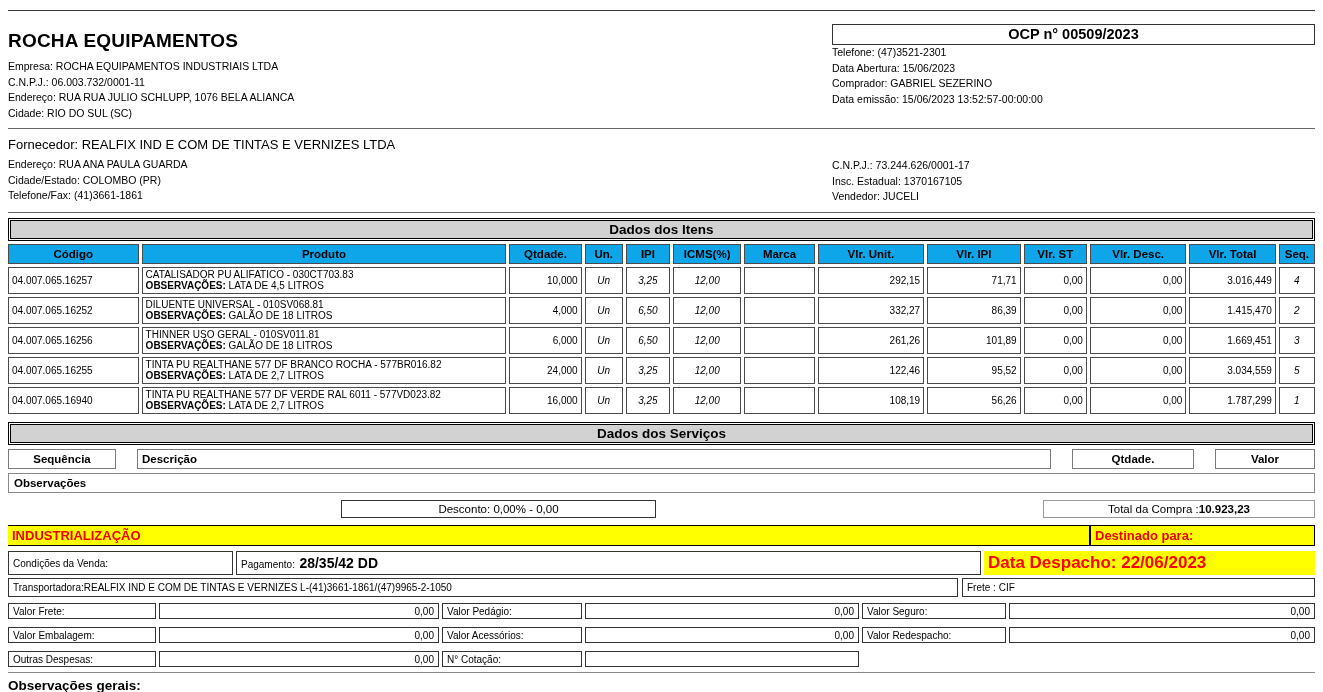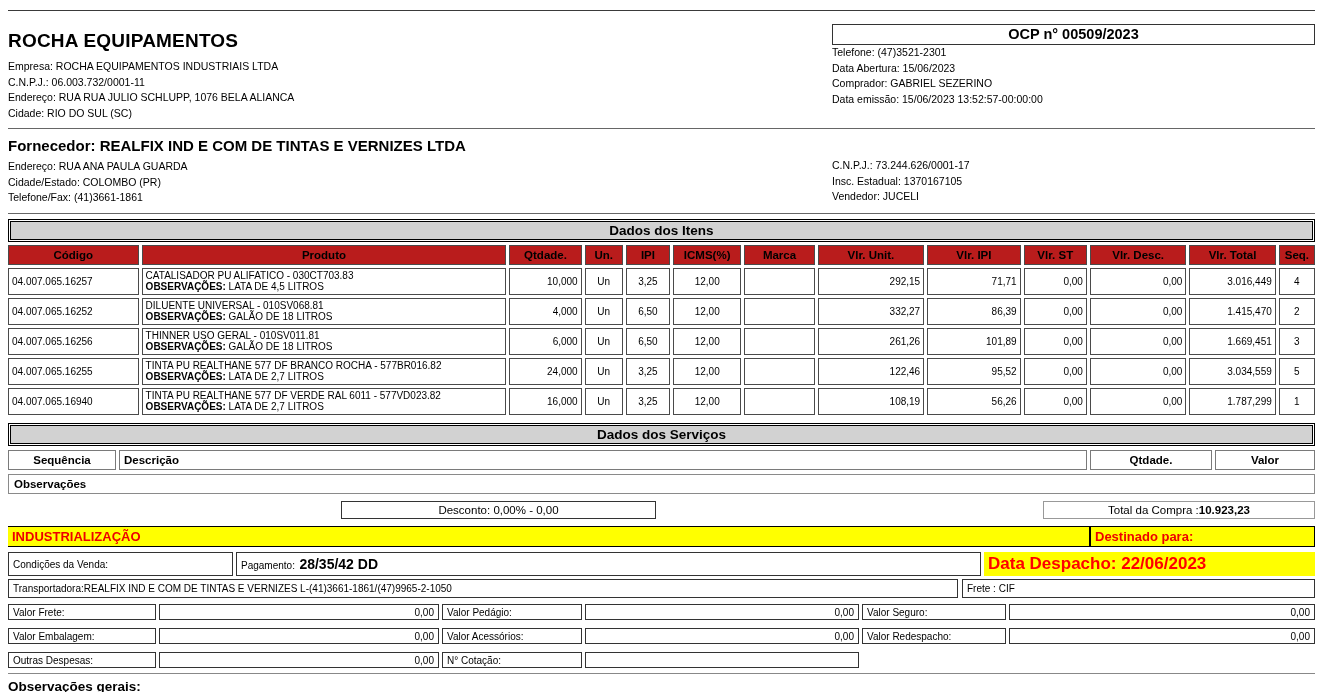--- a/index.html
+++ b/index.html
@@ -17,42 +17,42 @@
   .small-line { font-size:10.5px; line-height:15.5px; }
   .hdr-right { width:483px; }
   .ocp-box { border:1.5px solid #333; text-align:center; font-weight:bold;
              font-size:14.5px; padding:1px 0 2px; }
   .hdr-right .small-line:first-of-type { margin-top:5px; }
   .hdr + .rule { margin-top:7px; }
 
   
   .forn { display:flex; margin-top:4px; }
   .forn-left { flex:1; }
-  .forn-title { font-size:15px; font-weight:bold; margin:4px 0 5px; }
+  .forn-title { font-size:13px; font-weight:normal; margin:4px 0 5px; }
   .forn-right { width:483px; margin-top:25px; }
   .forn-rule { margin-top:7px; }
 
   
   .sec { border:1px solid #000; padding:1px; margin-top:5px; }
   .sec-inner { border:1px solid #000; background:#d2d2d2; text-align:center;
                font-weight:bold; font-size:13.5px; padding:1px 0; }
 
   
   table.items { table-layout:fixed; border-collapse:separate; border-spacing:3px;
                 width:calc(100% + 6px); margin:0 -3px; }
   table.items th { border:1px solid #4a4a4a; font-size:11.5px; font-weight:bold;
-                   padding:3px 1px; background:#b91c1c; overflow:hidden; white-space:nowrap; }
+                   padding:3px 1px; background:#0ea5e9; overflow:hidden; white-space:nowrap; }
   table.items td { border:1px solid #4a4a4a; font-size:10px; padding:1px 3px;
                    background:#fff; vertical-align:middle; overflow:hidden; }
   td.num, .fvalue { text-align:right; }
-  td.ctr { text-align:center; }
+  td.ctr { text-align:center;font-style:italic; }
   .prod-name, .prod-obs { line-height:11.5px; white-space:nowrap; }
 
   
-  .svc-row { display:flex; gap:3px; margin-top:4px;align-items:center; }
+  .svc-row { display:flex; gap:21px; margin-top:4px;align-items:center; }
   .svc-box { border:1px solid #7a7a7a; font-weight:bold; font-size:11.5px; padding:3px 4px; }
   .svc-seq { width:108px; text-align:center; }
   .svc-desc { flex:1; }
   .svc-qt { width:122px; text-align:center; }
   .svc-val { width:100px; text-align:center; }
 
   .obs-row { margin-top:4px; border:1px solid #8a8a8a; font-weight:bold;
              font-size:11.5px; padding:3px 5px; }
 
   

